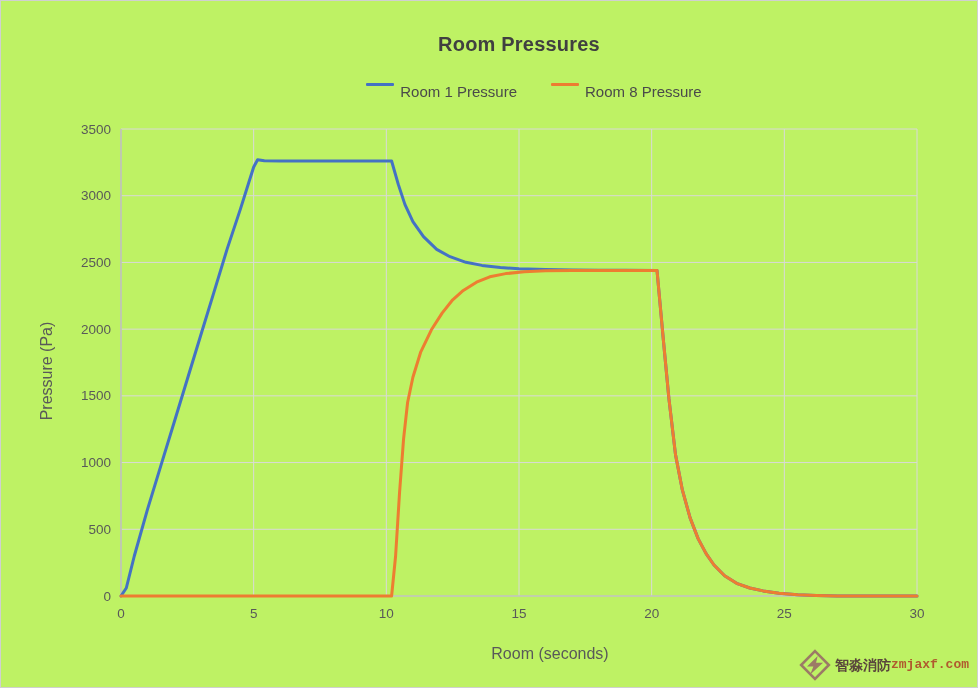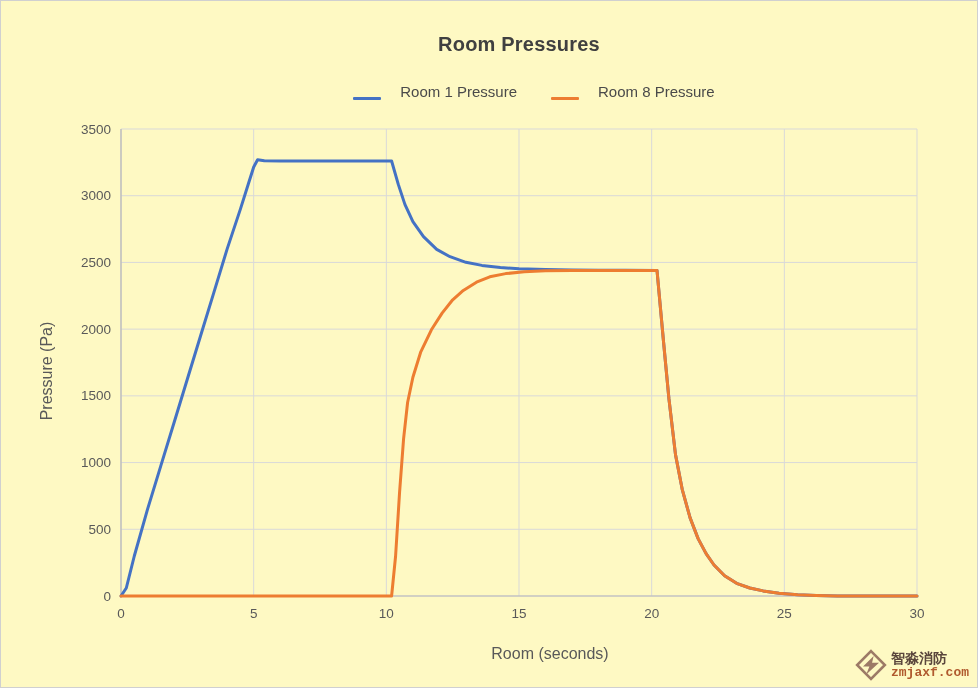--- a/index.html
+++ b/index.html
@@ -1,52 +1,52 @@
 <!DOCTYPE html>
 <html><head>
 <meta charset="utf-8">
 <style>
   html,body{margin:0;padding:0;background:#fff;}
   body{font-family:"Liberation Sans", sans-serif;}
   #chart-window{
     position:relative;
     width:978px;height:688px;
-    background:#fef9c3;
+    background:#bef264;
     border:1px solid #d0d0d0;
     box-sizing:border-box;
     overflow:hidden;
   }
   #chart-title{
     position:absolute;top:32px;left:120px;width:796px;
     text-align:center;
     font-size:20px;font-weight:bold;color:#404040;
     letter-spacing:0.2px;
   }
   #legend-row{
     position:absolute;top:82px;left:120px;width:826px;
     display:flex;justify-content:center;align-items:center;gap:34px;
   }
-  .legend-item{display:flex;align-items:flex-end;gap:19px;}
+  .legend-item{display:flex;align-items:flex-start;gap:6px;}
   .legend-swatch{display:inline-block;width:28px;height:3px;border-radius:1px;}
   .legend-label{font-size:15px;color:#4a4a4a;}
   #plot-svg{position:absolute;top:0;left:0;}
   #x-axis-title{
     position:absolute;top:644px;left:120px;width:858px;
     text-align:center;font-size:16px;color:#595959;
   }
   #y-axis-title{
     position:absolute;top:361px;left:-14px;width:120px;
     text-align:center;font-size:16px;color:#595959;
     transform:rotate(-90deg);transform-origin:center center;
   }
   #watermark{
     position:absolute;right:8px;bottom:6px;
     display:flex;align-items:center;gap:4px;
   }
-  #watermark .wm-text{display:flex;flex-direction:column;line-height:1.05;}
+  #watermark .wm-text{display:flex;flex-direction:row;line-height:1.05;text-align:center;}
   .wm-cn{font-size:14px;font-weight:bold;color:#5a463c;}
   .wm-url{font-size:13px;font-weight:bold;color:#b05a2e;font-family:"Liberation Mono", monospace;}
 </style>
 </head>
 <body>
 
 <div id="chart-window">
 
   <div id="chart-title">Room Pressures</div>
 

